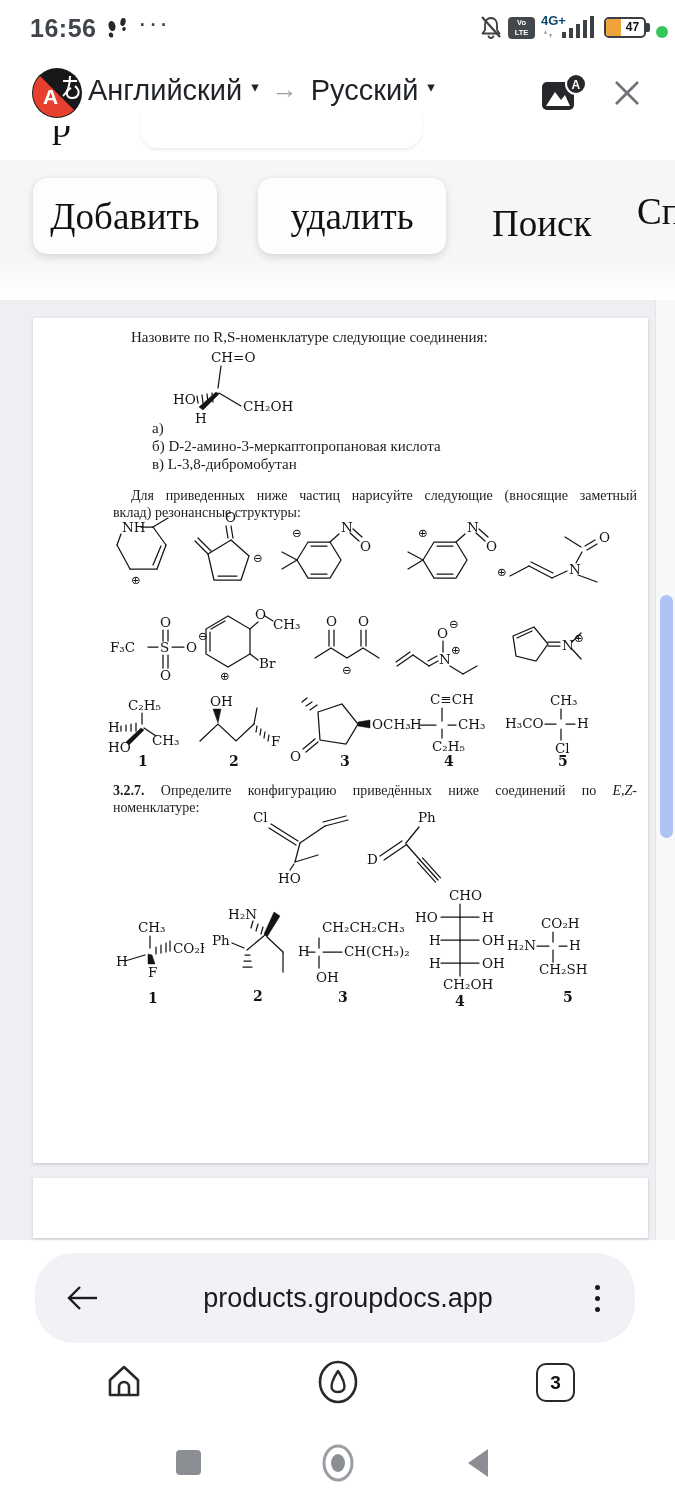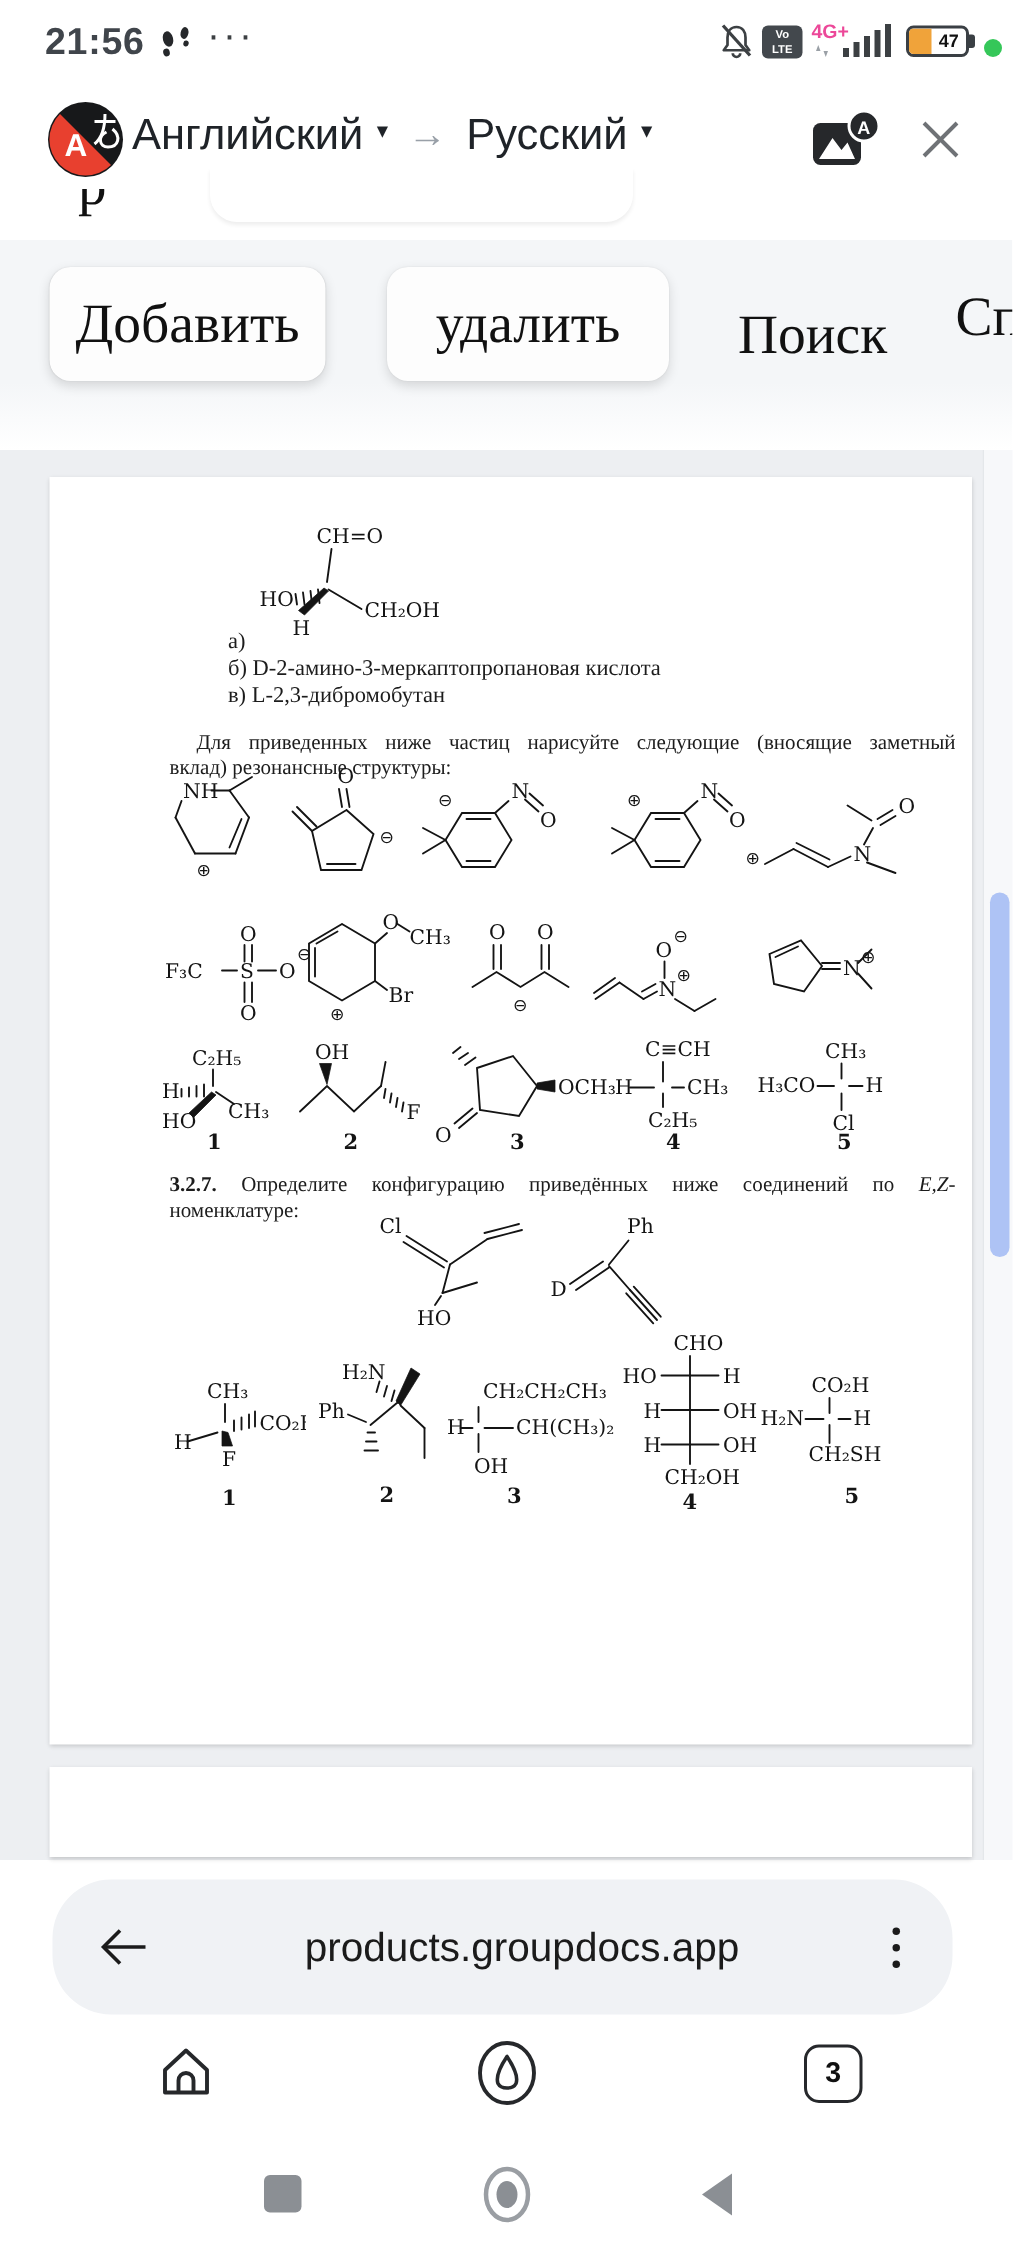--- a/index.html
+++ b/index.html
@@ -4,21 +4,21 @@
 <style>
   html,body{margin:0;padding:0;background:#fff;}
   #screen{position:relative;width:675px;height:1500px;background:#fff;overflow:hidden;
           font-family:"Liberation Sans","DejaVu Sans",sans-serif;}
   .abs{position:absolute;}
   
   .time{left:30px;top:14px;font-size:25px;font-weight:600;color:#40454b;letter-spacing:.5px;}
   .sb-ellipsis{left:138px;top:8px;font-size:26px;color:#3c4043;letter-spacing:2px;}
   .volte{left:508px;top:17px;width:27px;height:22px;background:#43484d;border-radius:4px;
          color:#fff;font-size:7.5px;font-weight:bold;text-align:center;line-height:10px;padding-top:1px;box-sizing:border-box;}
-  .netlabel{left:541px;top:13px;font-size:13px;font-weight:bold;color:#ec4899;}
+  .netlabel{left:541px;top:13px;font-size:13px;font-weight:bold;color:#0c4a6e;}
   .battery{left:604px;top:17px;width:42px;height:21px;border:2px solid #3a3f44;border-radius:5px;
            box-sizing:border-box;overflow:hidden;background:#fff;display:flex;}
   .battery .fill{width:15px;height:100%;}
   .battery .pct{flex:1;font-size:12px;font-weight:600;color:#111;text-align:center;line-height:17px;}
   .bat-nub{left:646px;top:23px;width:4px;height:9px;background:#3a3f44;border-radius:0 2px 2px 0;}
   .green-dot{left:656px;top:26px;width:12px;height:12px;border-radius:50%;}
   
   .langrow{left:88px;top:74px;display:flex;gap:9px;font-size:29px;color:#1f2328;}
   .caret{font-size:15px;color:#1f2328;padding-top:4px;}
   .arrow{font-size:26px;color:#99a0a8;margin:0 4px;}
@@ -57,21 +57,21 @@
   .kebab i{width:5px;height:5px;border-radius:50%;background:#1b1b1b;}
   .tabbox{left:536px;top:1363px;width:35px;height:35px;border:2.6px solid #26282b;border-radius:10px;
           display:flex;align-items:center;justify-content:center;font-size:19px;font-weight:600;color:#111;}
   .sq-btn{left:176px;top:1450px;width:25px;height:25px;background:#8b8f94;border-radius:4px;}
 </style>
 </head>
 <body>
 
 <div id="screen">
 
-  <div class="abs time">21:56</div>
+  <div class="abs time">16:56</div>
   <svg class="abs" style="left:104px;top:16px" width="30" height="26">
     <ellipse cx="8" cy="10" rx="3.4" ry="5.2" transform="rotate(-14 8 10)" fill="#26282b"></ellipse>
     <ellipse cx="7" cy="19" rx="2.2" ry="2.6" transform="rotate(-14 7 19)" fill="#26282b"></ellipse>
     <ellipse cx="19" cy="6" rx="2.6" ry="4" transform="rotate(12 19 6)" fill="#26282b"></ellipse>
     <ellipse cx="20" cy="13" rx="1.8" ry="2" transform="rotate(12 20 13)" fill="#26282b"></ellipse>
   </svg>
   <div class="abs sb-ellipsis">···</div>
   <svg class="abs" style="left:478px;top:14px" width="26" height="26">
     <path d="M13 4 C9 4 7 7 7 11 v5 l-2.5 3.5 h17 L19 16 v-5 c0-4-2-7-6-7 z" stroke="#3c4043" stroke-width="1.8" fill="none" stroke-linejoin="round"></path>
     <path d="M10.5 21.5 a2.5 2.5 0 0 0 5 0" stroke="#3c4043" stroke-width="1.8" fill="none"></path>
@@ -142,35 +142,36 @@
   </div>
   <div class="abs ov-text" style="left:492px;top:202px">Поиск</div>
   <div class="abs ov-text" style="left:637px;top:190px">Сп</div>
 
   <div class="abs doc-bg"></div>
   <div class="abs page"></div>
   <div class="abs page2"></div>
   <div class="abs scroll-track"></div>
   <div class="abs scroll-thumb" style="background:#aec3f5"></div>
 
+  <div class="abs doc-line intro" style="left:131px;top:329px">Назовите по R,S-номенклатуре следующие соединения:</div>
 
   <svg class="chem abs" style="left:165px;top:348px" width="140" height="88">
     <text x="46" y="14">CH=O</text>
     <line x1="56" y1="18" x2="53" y2="40"></line>
     <text x="8" y="56">HO</text>
     <path d="M32 48 l1 7 M37 47 l1 8 M42 46 l1 9 M47 45 l1 9"></path>
     <polygon points="51,44 54,46 38,62 34,59"></polygon>
     <text x="30" y="75">H</text>
     <line x1="54" y1="45" x2="76" y2="58"></line>
     <text x="78" y="63">CH₂OH</text>
   </svg>
 
   <div class="abs doc-line item" style="left:152px;top:420px">а)</div>
   <div class="abs doc-line item" style="left:152px;top:438px">б) D-2-амино-3-меркаптопропановая кислота</div>
-  <div class="abs doc-line item" style="left:152px;top:456px">в) L-2,3-дибромобутан</div>
+  <div class="abs doc-line item" style="left:152px;top:456px">в) L-3,8-дибромобутан</div>
 
   <div class="abs doc-line just" style="left:113px;top:487px;width:524px;text-indent:18px">Для приведенных ниже частиц нарисуйте следующие (вносящие заметный</div>
   <div class="abs doc-line" style="left:113px;top:504px;width:524px">вклад) резонансные структуры:</div>
 
   <svg class="chem abs" style="left:105px;top:512px" width="85" height="90">
     <text x="17" y="20">NH</text>
     <line x1="36" y1="15" x2="48" y2="15"></line>
       <line x1="48" y1="15" x2="61" y2="33"></line>
     <line x1="61" y1="33" x2="52" y2="57"></line>
       <line x1="56" y1="34" x2="48" y2="53"></line>

